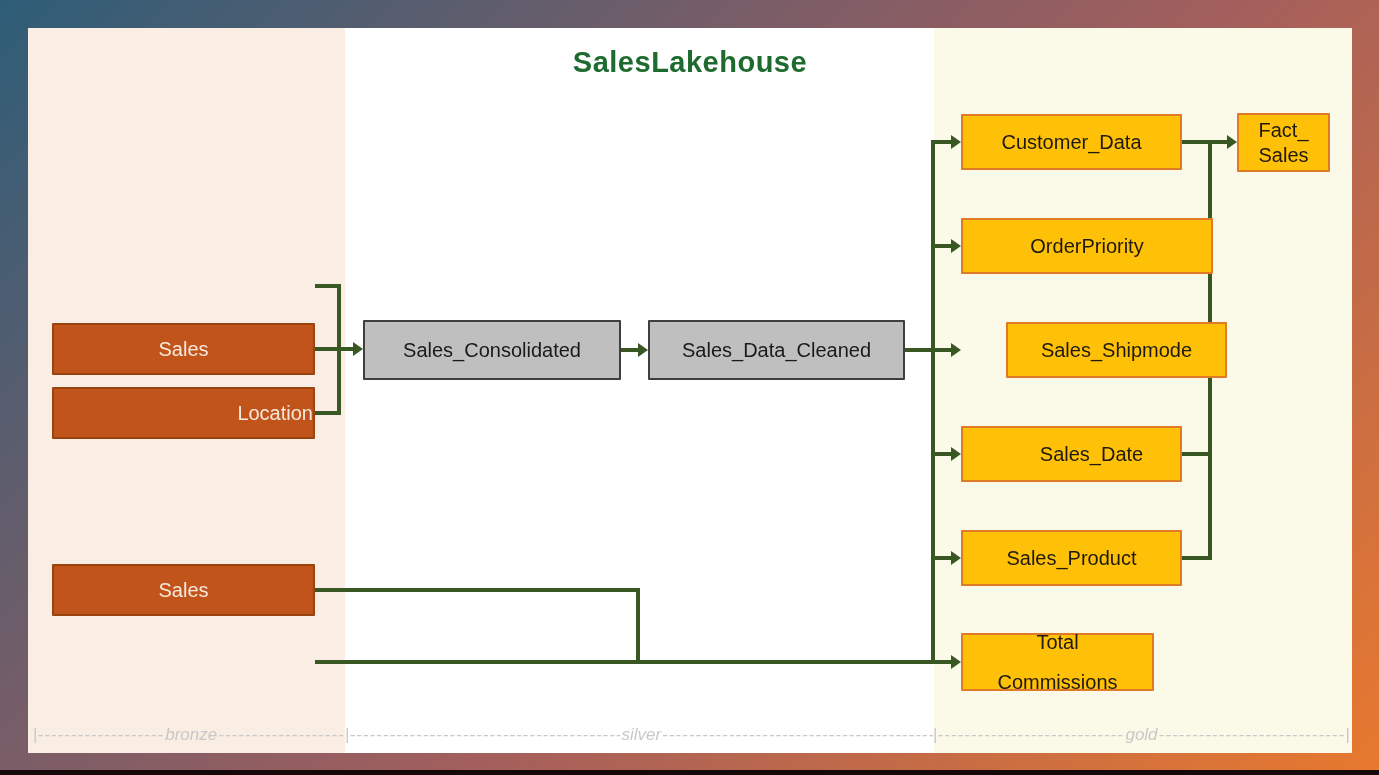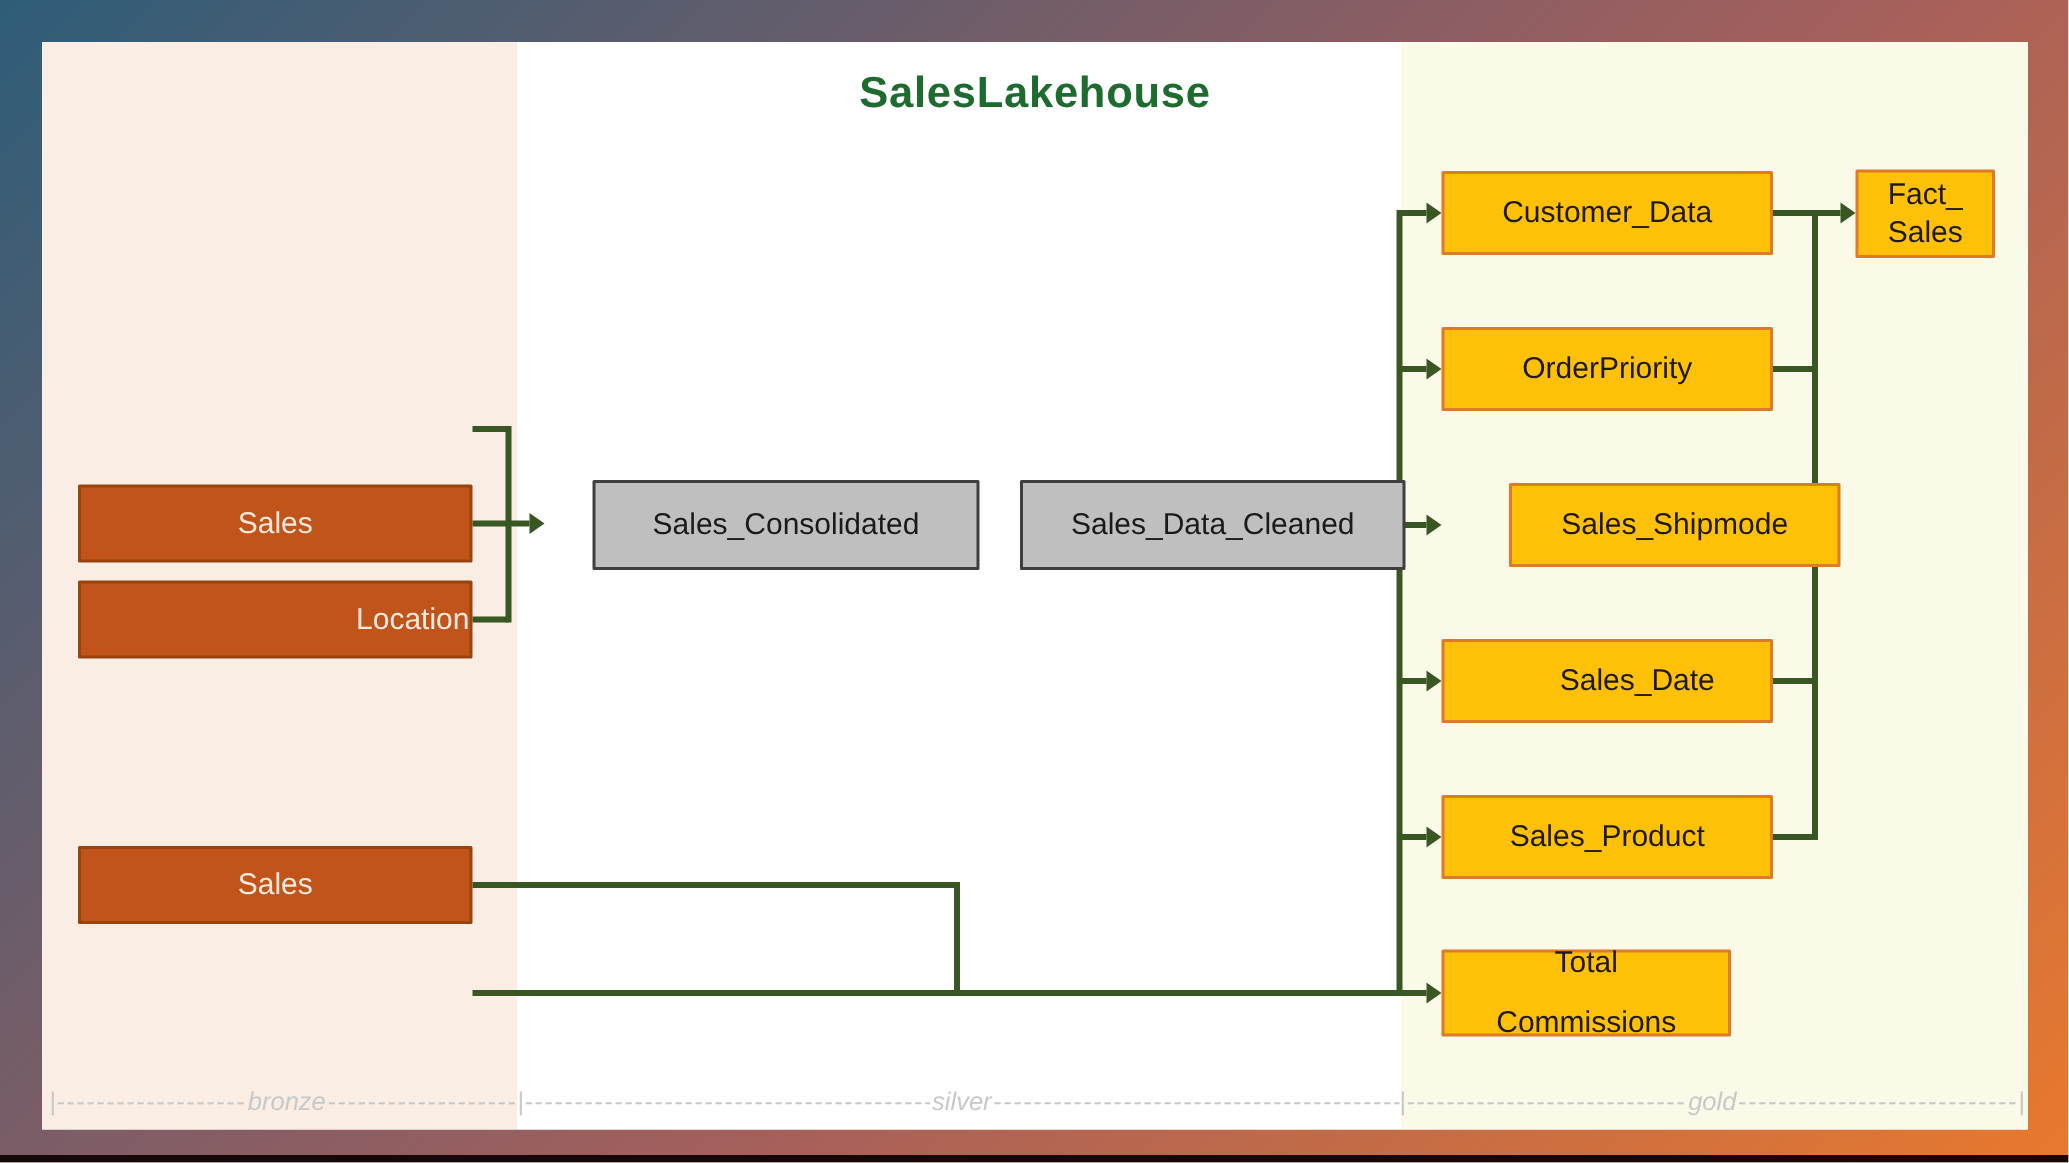--- a/index.html
+++ b/index.html
@@ -36,21 +36,21 @@
   .zone-gold { left:906px; width:418px; background:var(--zone-gold-bg); }
   .title {
     position:absolute; left:0; right:0; top:18px; text-align:center;
     font-size:29px; font-weight:bold; color:var(--title-green); letter-spacing:0.5px;
   }
   .tbox {
     position:absolute; display:flex; flex-direction:column; align-items:center; justify-content:center;
     text-align:center; font-size:20px; line-height:1.22; border-radius:1px;
   }
   .tbox.bronze { background:var(--bronze-fill); border:2px solid var(--bronze-border); color:var(--bronze-text); }
-  .tbox.silver { background:var(--silver-fill); border:2px solid var(--silver-border); color:var(--silver-text);margin-left:32px; }
+  .tbox.silver { background:var(--silver-fill); border:2px solid var(--silver-border); color:var(--silver-text); }
   .tbox.gold   { background:var(--gold-fill);   border:2px solid var(--gold-border);   color:var(--gold-text); }
   .hline { position:absolute; height:4px; background:var(--connector-green); }
   .vline { position:absolute; width:4px; background:var(--connector-green); }
   .arr {
     position:absolute; width:0; height:0;
     border-top:7px solid transparent; border-bottom:7px solid transparent;
     border-left:10px solid var(--connector-green);
   }
   .zlabel {
     position:absolute; top:694px; height:26px; display:flex; align-items:center;
@@ -121,21 +121,21 @@
     <div class="tbox silver" style="left:335px; top:292px; width:258px; height:60px;">
       <span>Sales_Consolidated</span>
     </div>
     <div class="tbox silver" style="left:620px; top:292px; width:257px; height:60px;">
       <span>Sales_Data_Cleaned</span>
     </div>
 
     <div class="tbox gold" style="left:933px; top:86px; width:221px; height:56px;">
       <span>Customer_Data</span>
     </div>
-    <div class="tbox gold" style="left:933px; top:190px; width:221px; height:56px;">
+    <div class="tbox gold" style="left:933px; top:190px; width:252px; height:56px;">
       <span>OrderPriority</span>
     </div>
     <div class="tbox gold" style="left:978px; top:294px; width:221px; height:56px;">
       <span>Sales_Shipmode</span>
     </div>
     <div class="tbox gold" style="left:933px; top:398px; width:221px; height:56px;padding-left:40px;">
       <span>Sales_Date</span>
     </div>
     <div class="tbox gold" style="left:933px; top:502px; width:221px; height:56px;">
       <span>Sales_Product</span>

